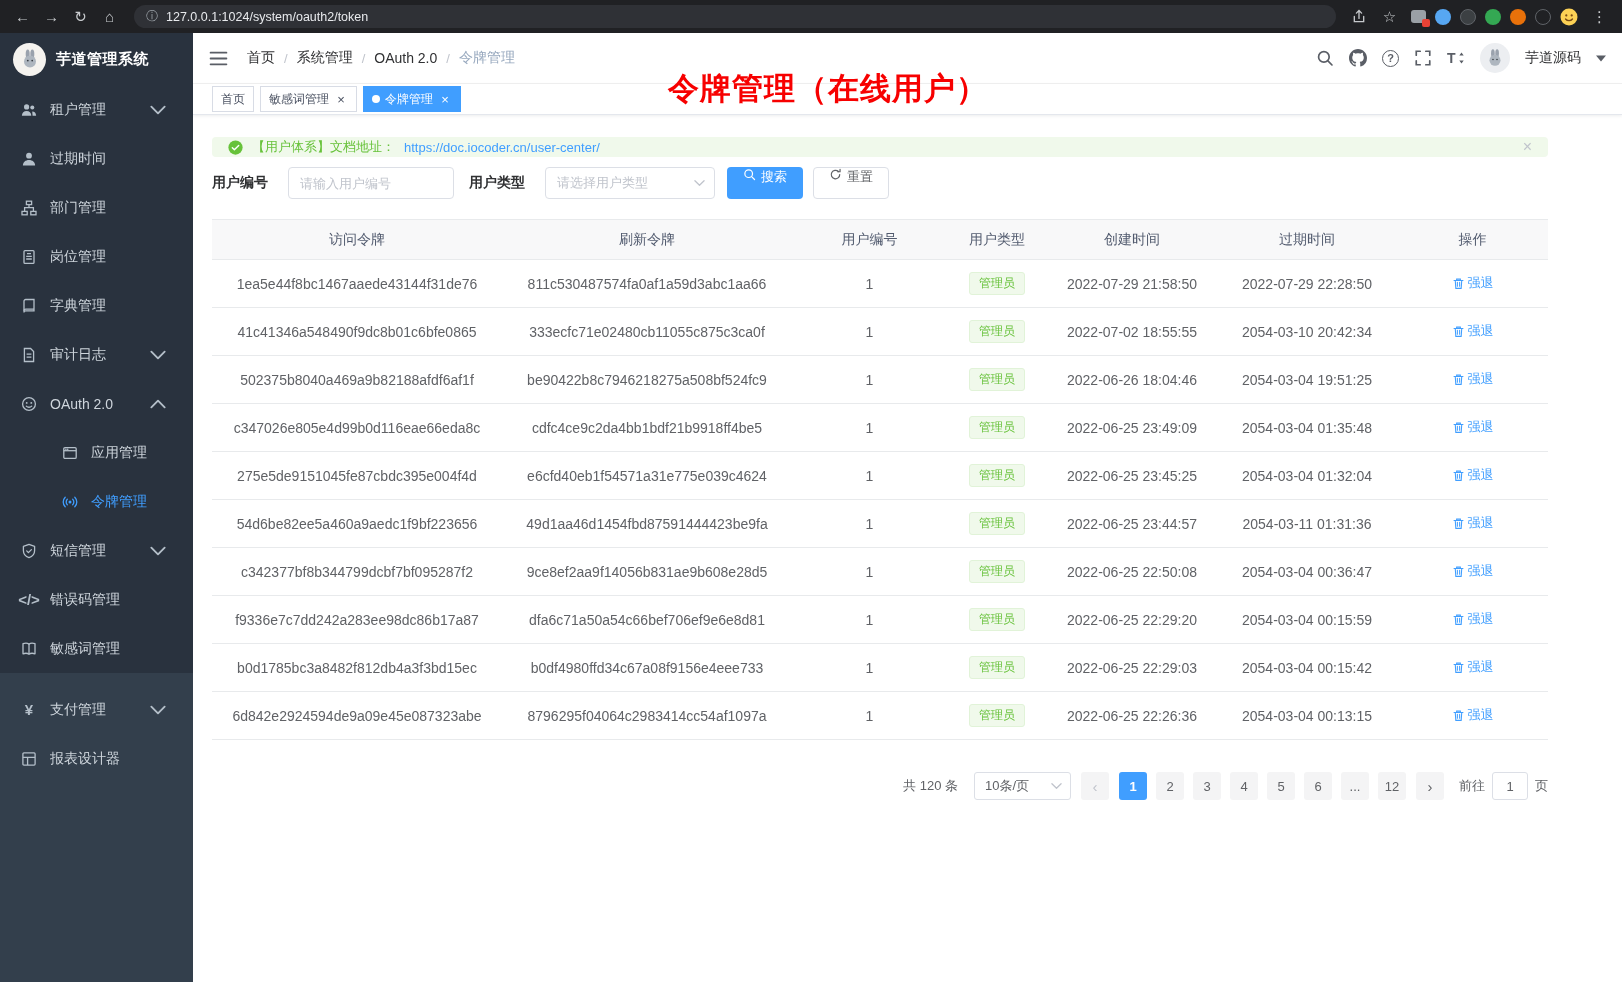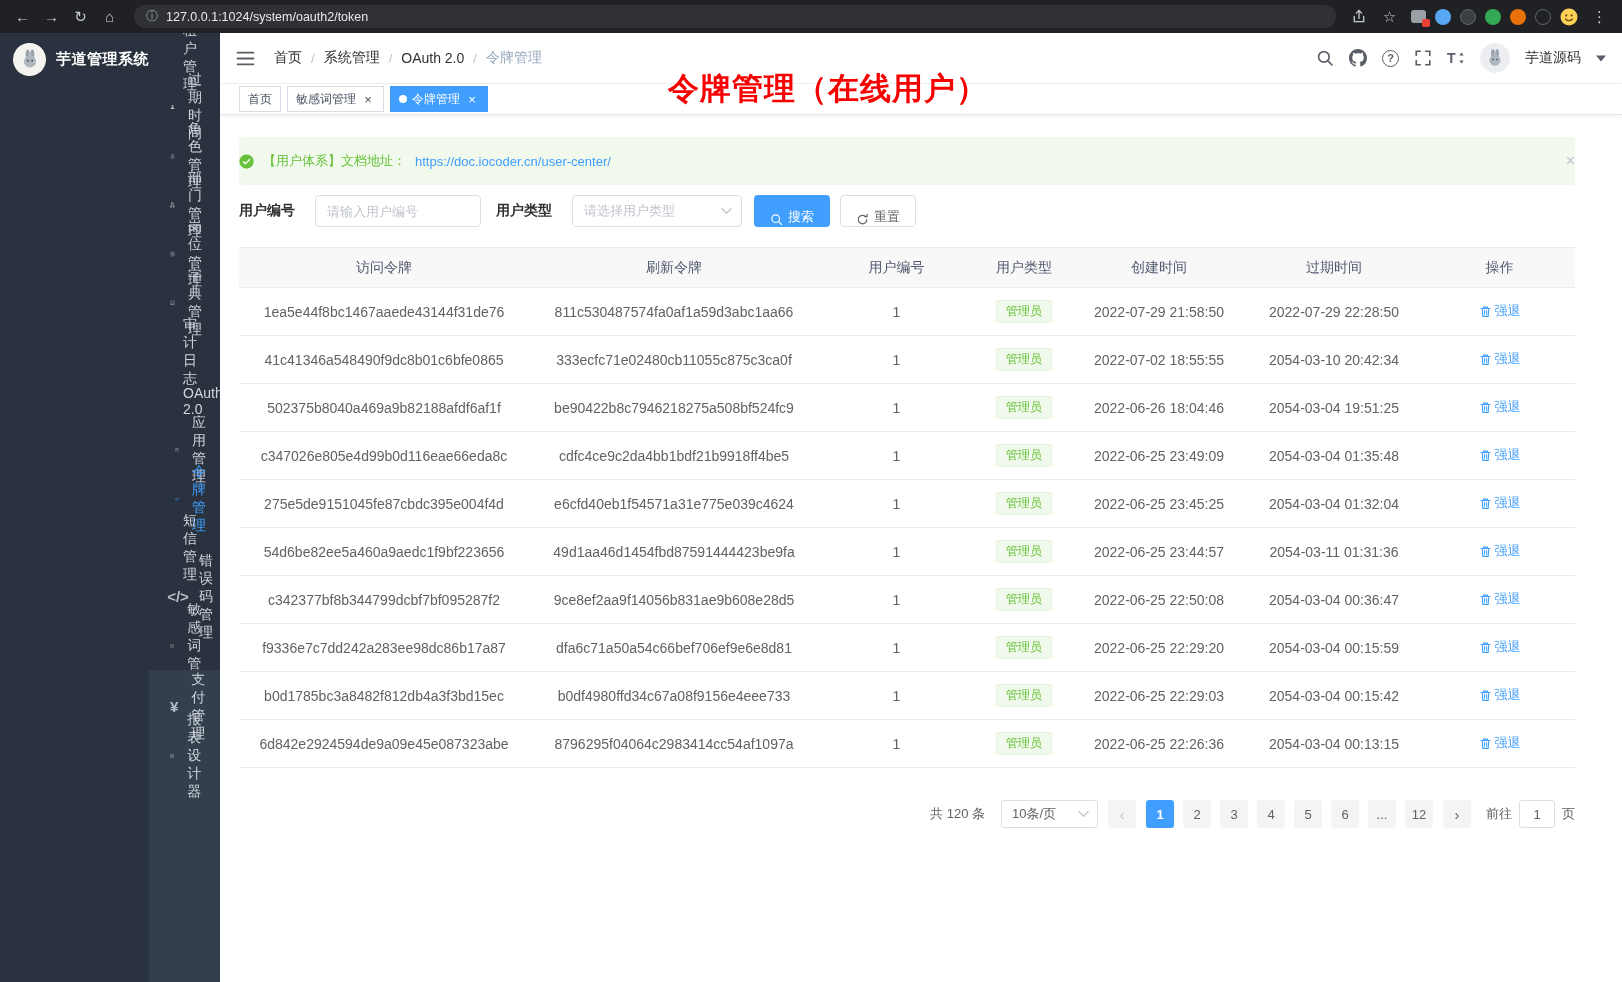--- a/index.html
+++ b/index.html
@@ -25,30 +25,30 @@
   .ext-dot{width:16px;height:16px;border-radius:50%;display:inline-block;cursor:pointer}
   .ext-dot.blue{background:#57a7f2}
   .ext-dot.dark{background:#3c4043;border:1px solid #5f6368}
   .ext-dot.green{background:#34a853}
   .ext-dot.orange{background:#e8710a}
   .ext-dot.dark2{background:#202124;border:1px solid #5f6368}
   .profile{width:18px;height:18px;display:inline-flex;cursor:pointer}
 
   
   .app{flex:1;display:flex;min-height:0}
-  .sidebar{width:220px;background:#29323e;display:flex;flex-direction:row;flex-shrink:0}
+  .sidebar{width:193px;background:#29323e;display:flex;flex-direction:column;flex-shrink:0}
   .logo{height:52px;display:flex;align-items:center;gap:10px;padding-left:13px}
   .logo-avatar{width:33px;height:33px;border-radius:50%;background:#f5f3ef;display:flex;align-items:center;justify-content:center;overflow:hidden}
   .logo-avatar .icon{width:24px;height:24px}
   .logo-title{color:#fff;font-size:15px;font-weight:700;letter-spacing:.5px}
   .menu{flex:1;display:flex;flex-direction:column;overflow:hidden}
   .menu-item{height:49px;display:flex;align-items:center;padding:0 14px 0 21px;font-size:14px;color:#ced5dc;cursor:pointer;flex-shrink:0}
   .menu-item>.icon{width:16px;height:16px;margin-right:13px;color:#b4bfc9;font-size:14px}
   .menu-item>.icon.txt{font-size:15px}
-  .menu-item.sub{padding-left:26px}
+  .menu-item.sub{padding-left:62px}
   .menu-item.active{color:#409eff}
   .menu-item.active>.icon{color:#409eff}
   .chev{margin-left:auto;width:11px;height:11px;color:#8b97a5}
   .chev.up{transform:rotate(180deg)}
   .menu-bottom{flex:1;background:#333f4c;padding-top:12px}
 
   
   .main{flex:1;display:flex;flex-direction:column;background:#fff;min-width:0}
   .navbar{height:51px;display:flex;align-items:center;padding:0 16px;border-bottom:1px solid #f1f1f1;flex-shrink:0}
   .hamburger{width:19px;height:17px;color:#5a5e66;cursor:pointer}
@@ -67,35 +67,35 @@
   .tags{height:31px;display:flex;align-items:center;padding-left:19px;gap:6px;border-bottom:1px solid #e4e7ed;box-shadow:0 1px 3px rgba(0,21,41,.08);flex-shrink:0}
   .tag{height:26px;display:inline-flex;align-items:center;padding:0 8px;border:1px solid #d8dce5;background:#fff;font-size:12px;color:#495060;gap:5px;cursor:pointer}
   .tag .dot{width:8px;height:8px;border-radius:50%;background:#fff;display:none}
   .tag.active{background:#409eff;border-color:#409eff;color:#fff}
   .tag.active .dot{display:inline-block}
   .tclose{font-size:13px;line-height:1;width:14px;height:14px;display:inline-flex;align-items:center;justify-content:center;border-radius:50%}
 
   .content{flex:1;padding:22px 0 0 19px;overflow:hidden}
   .content-inner{width:1336px}
 
-  .alert{height:48px;background:#f0f9eb;border-radius:4px;display:flex;align-items:center;padding:0 0;gap:9px;font-size:13px}
+  .alert{height:20px;background:#f0f9eb;border-radius:4px;display:flex;align-items:center;padding:0 16px;gap:9px;font-size:13px}
   .alert-ico{width:15px;height:15px}
   .alert-text{color:#67c23a}
   .alert-link{color:#409eff;cursor:pointer}
   .alert-close{margin-left:auto;color:#c0c4cc;font-size:16px;cursor:pointer}
 
   .filters{display:flex;align-items:center;margin-top:10px;font-size:14px}
   .f-label{font-weight:700;color:#303133;margin-right:20px}
   .f-label.lbl2{margin-left:15px}
   .f-input{width:166px;height:32px;border:1px solid #dcdfe6;border-radius:4px;padding:0 11px;font-size:13px;color:#606266}
   .f-input::placeholder{color:#c0c4cc}
   .f-select{width:170px;height:32px;border:1px solid #dcdfe6;border-radius:4px;display:flex;align-items:center;justify-content:space-between;padding:0 9px 0 11px;cursor:pointer}
   .f-placeholder{color:#c0c4cc;font-size:13px}
   .chev-sm{width:11px;height:8px;color:#c0c4cc}
-  .btn{height:32px;border-radius:4px;display:inline-flex;align-items:flex-end;gap:5px;font-size:13px;padding:0 15px;border:1px solid transparent}
+  .btn{height:32px;border-radius:4px;display:inline-flex;align-items:flex-start;gap:5px;font-size:13px;padding:0 15px;border:1px solid transparent}
   .btn-primary{background:#409eff;color:#fff;margin-left:12px}
   .btn-plain{background:#fff;border-color:#dcdfe6;color:#606266;margin-left:10px}
   .bico{width:13px;height:13px}
 
   .table{margin-top:20px;width:100%;border-collapse:collapse;table-layout:fixed}
   .table th{height:40px;background:#f8f8f9;color:#515a6e;font-size:14px;font-weight:400;border-top:1px solid #e8eaec;border-bottom:1px solid #e8eaec;text-align:center}
   .table td{height:48px;text-align:center;font-size:14px;color:#606266;border-bottom:1px solid #e8eaec;white-space:nowrap;overflow:hidden}
   .tag-success{display:inline-block;padding:2px 9px;font-size:12px;color:#67c23a;background:#f0f9eb;border:1px solid #e1f3d8;border-radius:3px}
   .action-link{color:#409eff;font-size:13px;display:inline-flex;align-items:center;gap:3px;cursor:pointer}
   .action-link .icon{width:13px;height:13px}
@@ -193,29 +193,20 @@
                 <svg viewBox="0 0 16 16" fill="currentColor">
                   <circle cx="8" cy="4.7" r="2.9"></circle>
                   <path d="M1.9 14.4c0-3.3 2.7-5.4 6.1-5.4s6.1 2.1 6.1 5.4z"></path>
                 </svg>
               </span>
               <span class="mi-label">过期时间</span>
             </div>
             <div class="menu-item">
               <span class="icon">
                 <svg viewBox="0 0 16 16" fill="none" stroke="currentColor" stroke-width="1.3">
-                  <circle cx="8" cy="4.8" r="2.5"></circle>
-                  <path d="M2.5 14c.4-3 2.6-4.8 5.5-4.8s5.1 1.8 5.5 4.8z"></path>
-                </svg>
-              </span>
-              <span class="mi-label">角色管理</span>
-            </div>
-            <div class="menu-item">
-              <span class="icon">
-                <svg viewBox="0 0 16 16" fill="none" stroke="currentColor" stroke-width="1.3">
                   <rect x="5.4" y="1.2" width="5.2" height="3.4"></rect>
                   <rect x="1" y="11.4" width="5.2" height="3.4"></rect>
                   <rect x="9.8" y="11.4" width="5.2" height="3.4"></rect>
                   <path d="M8 4.6v3M3.6 11.4V7.6h8.8v3.8"></path>
                 </svg>
               </span>
               <span class="mi-label">部门管理</span>
             </div>
             <div class="menu-item">
               <span class="icon">

